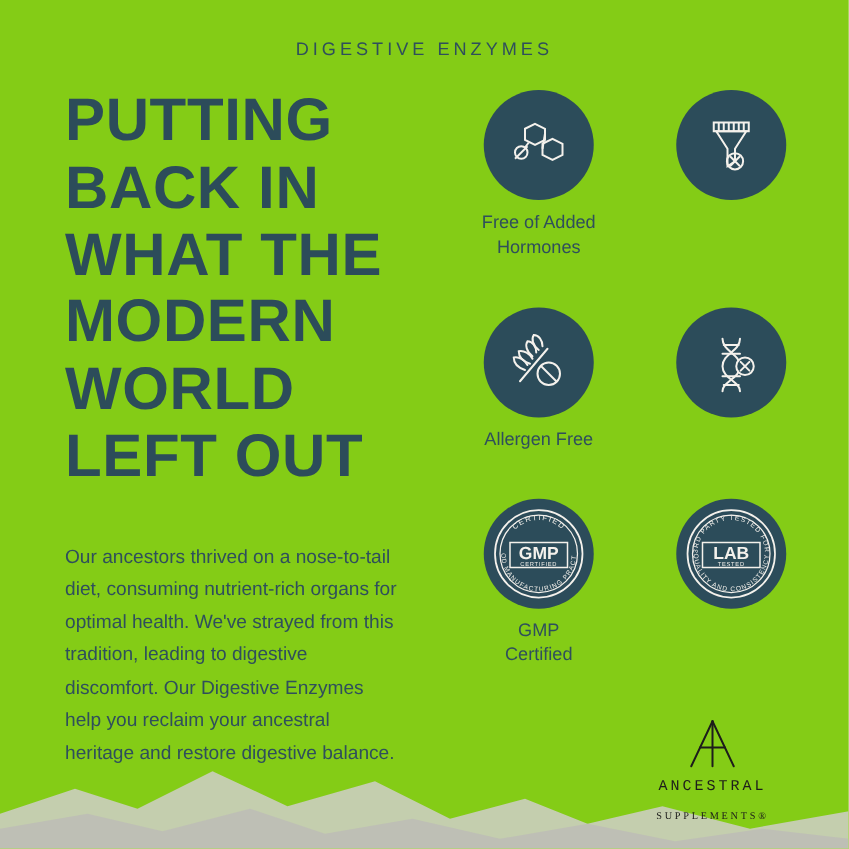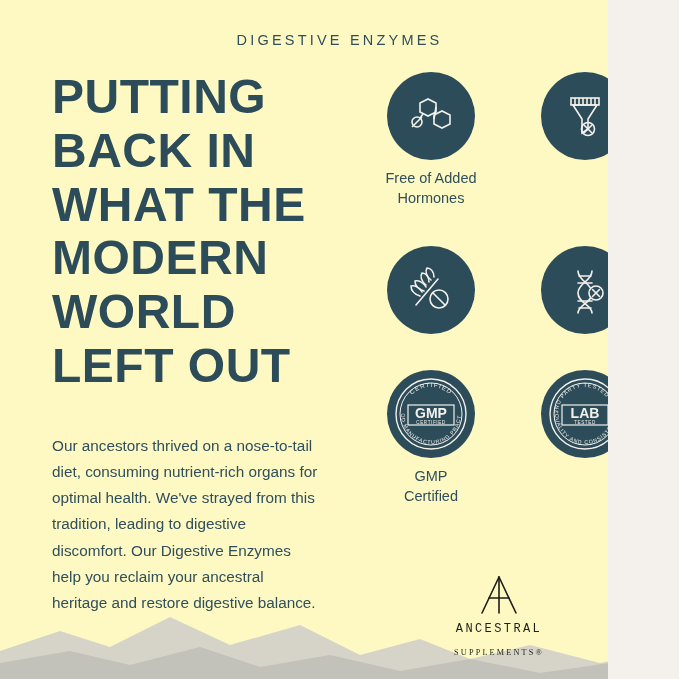--- a/index.html
+++ b/index.html
@@ -8,23 +8,23 @@
   }
   body {
     width: 679px;
     height: 679px;
     font-family: "Liberation Sans", sans-serif;
     background: #f4f1ec;
     overflow: hidden;
   }
   .page {
     position: relative;
-    width: 608px;
+    width: 679px;
     height: 679px;
-    background: #fef9c3;
+    background: #84cc16;
     overflow: hidden;
   }
 
   
   .mountains {
     position: absolute;
     left: 0;
     bottom: 0;
     width: 679px;
     height: 120px;
@@ -191,20 +191,21 @@
             <line x1="12" y1="42" x2="34" y2="16"></line>
             <path d="M22,22 c-5,-4 -6,-9 -4,-12 c4,0 7,4 7,9"></path>
             <path d="M27,17 c-5,-4 -6,-9 -4,-12 c4,0 7,4 7,9"></path>
             <path d="M20,28 c-6,-2 -9,-6 -9,-10 c4,-1 9,2 11,6"></path>
             <path d="M16,33 c-6,-2 -9,-6 -9,-10 c4,-1 9,2 11,6"></path>
             <circle cx="35" cy="36" r="9"></circle>
             <line x1="29" y1="30" x2="41" y2="42"></line>
           </g>
         </svg>
       </div>
+      <div class="badge-label">Allergen Free</div>
     </div>
 
     <div class="badge row2">
       <div class="badge-circle">
         <svg width="54" height="54" viewBox="0 0 54 54">
           <g fill="none" stroke="#f4f1ec" stroke-width="1.6" stroke-linecap="round">
             <path d="M20,8 C20,18 34,20 34,30 C34,40 20,42 20,50"></path>
             <path d="M34,8 C34,18 20,20 20,30 C20,40 34,42 34,50"></path>
             <line x1="21" y1="13" x2="33" y2="13"></line>
             <line x1="20" y1="20" x2="34" y2="20"></line>

